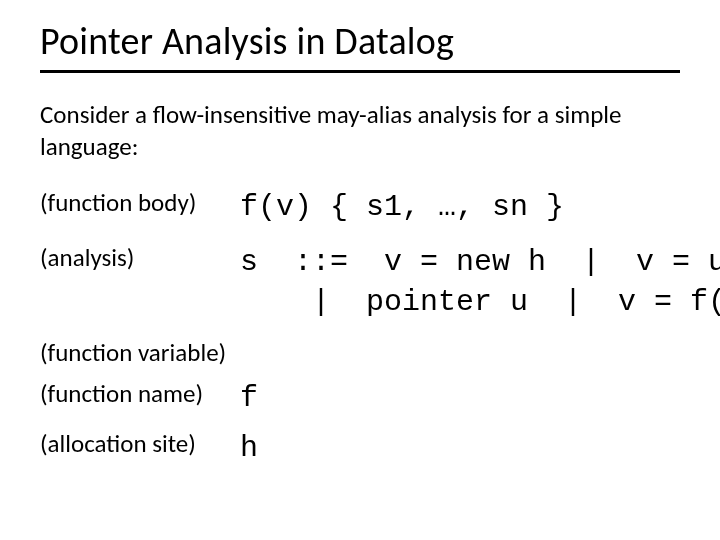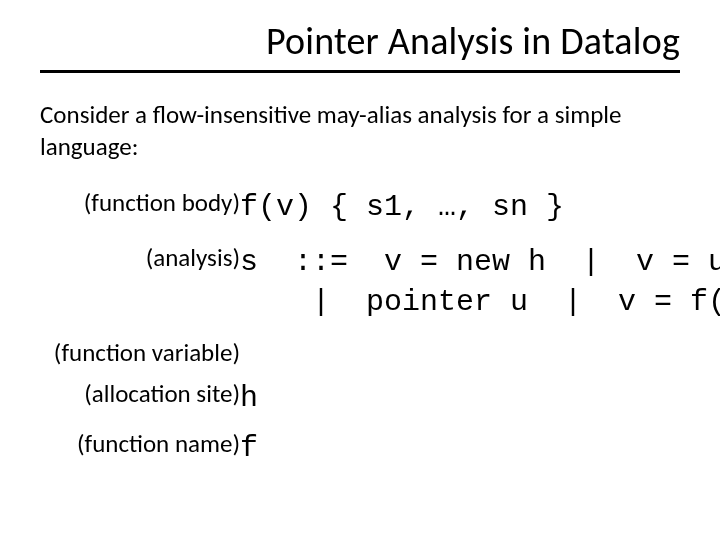--- a/index.html
+++ b/index.html
@@ -13,21 +13,21 @@
   }
   .slide {
     box-sizing: border-box;
     width: 720px;
     height: 540px;
     padding: 18px 40px 20px 40px;
   }
   .title {
     font-size: 38px;
     font-weight: 400;
-    text-align: right;
+    text-align: left;
     margin: 0 0 6px 0;
     letter-spacing: 0.2px;
   }
   .rule {
     border: none;
     border-top: 3px solid #000;
     margin: 0 0 26px 0;
   }
   .intro {
     font-size: 25px;
@@ -38,21 +38,20 @@
     font-size: 25px;
   }
   .row {
     display: flex;
     align-items: flex-start;
     margin-bottom: 14px;
   }
   .label {
     width: 200px;
     flex: 0 0 200px;
-    text-align: right;
   }
   .rhs {
     flex: 1;
     font-family: "Courier New", Courier, monospace;
     font-size: 30px;
     white-space: pre;
     line-height: 1.35;
   }
   .tight .row { margin-bottom: 10px; }
 </style>
@@ -78,24 +77,24 @@
       <div class="rhs">s  ::=  v = new h  |  v = u
     |  pointer u  |  v = f(u)</div>
     </div>
 
     <div class="tight">
       <div class="row">
         <div class="label">(function variable)</div>
       </div>
 
       <div class="row">
-        <div class="label">(allocation site)</div>
-        <div class="rhs">h</div>
+        <div class="label">(function name)</div>
+        <div class="rhs">f</div>
       </div>
 
       <div class="row">
-        <div class="label">(function name)</div>
-        <div class="rhs">f</div>
+        <div class="label">(allocation site)</div>
+        <div class="rhs">h</div>
       </div>
     </div>
 
   </div>
 </div>
 
 </body></html>

